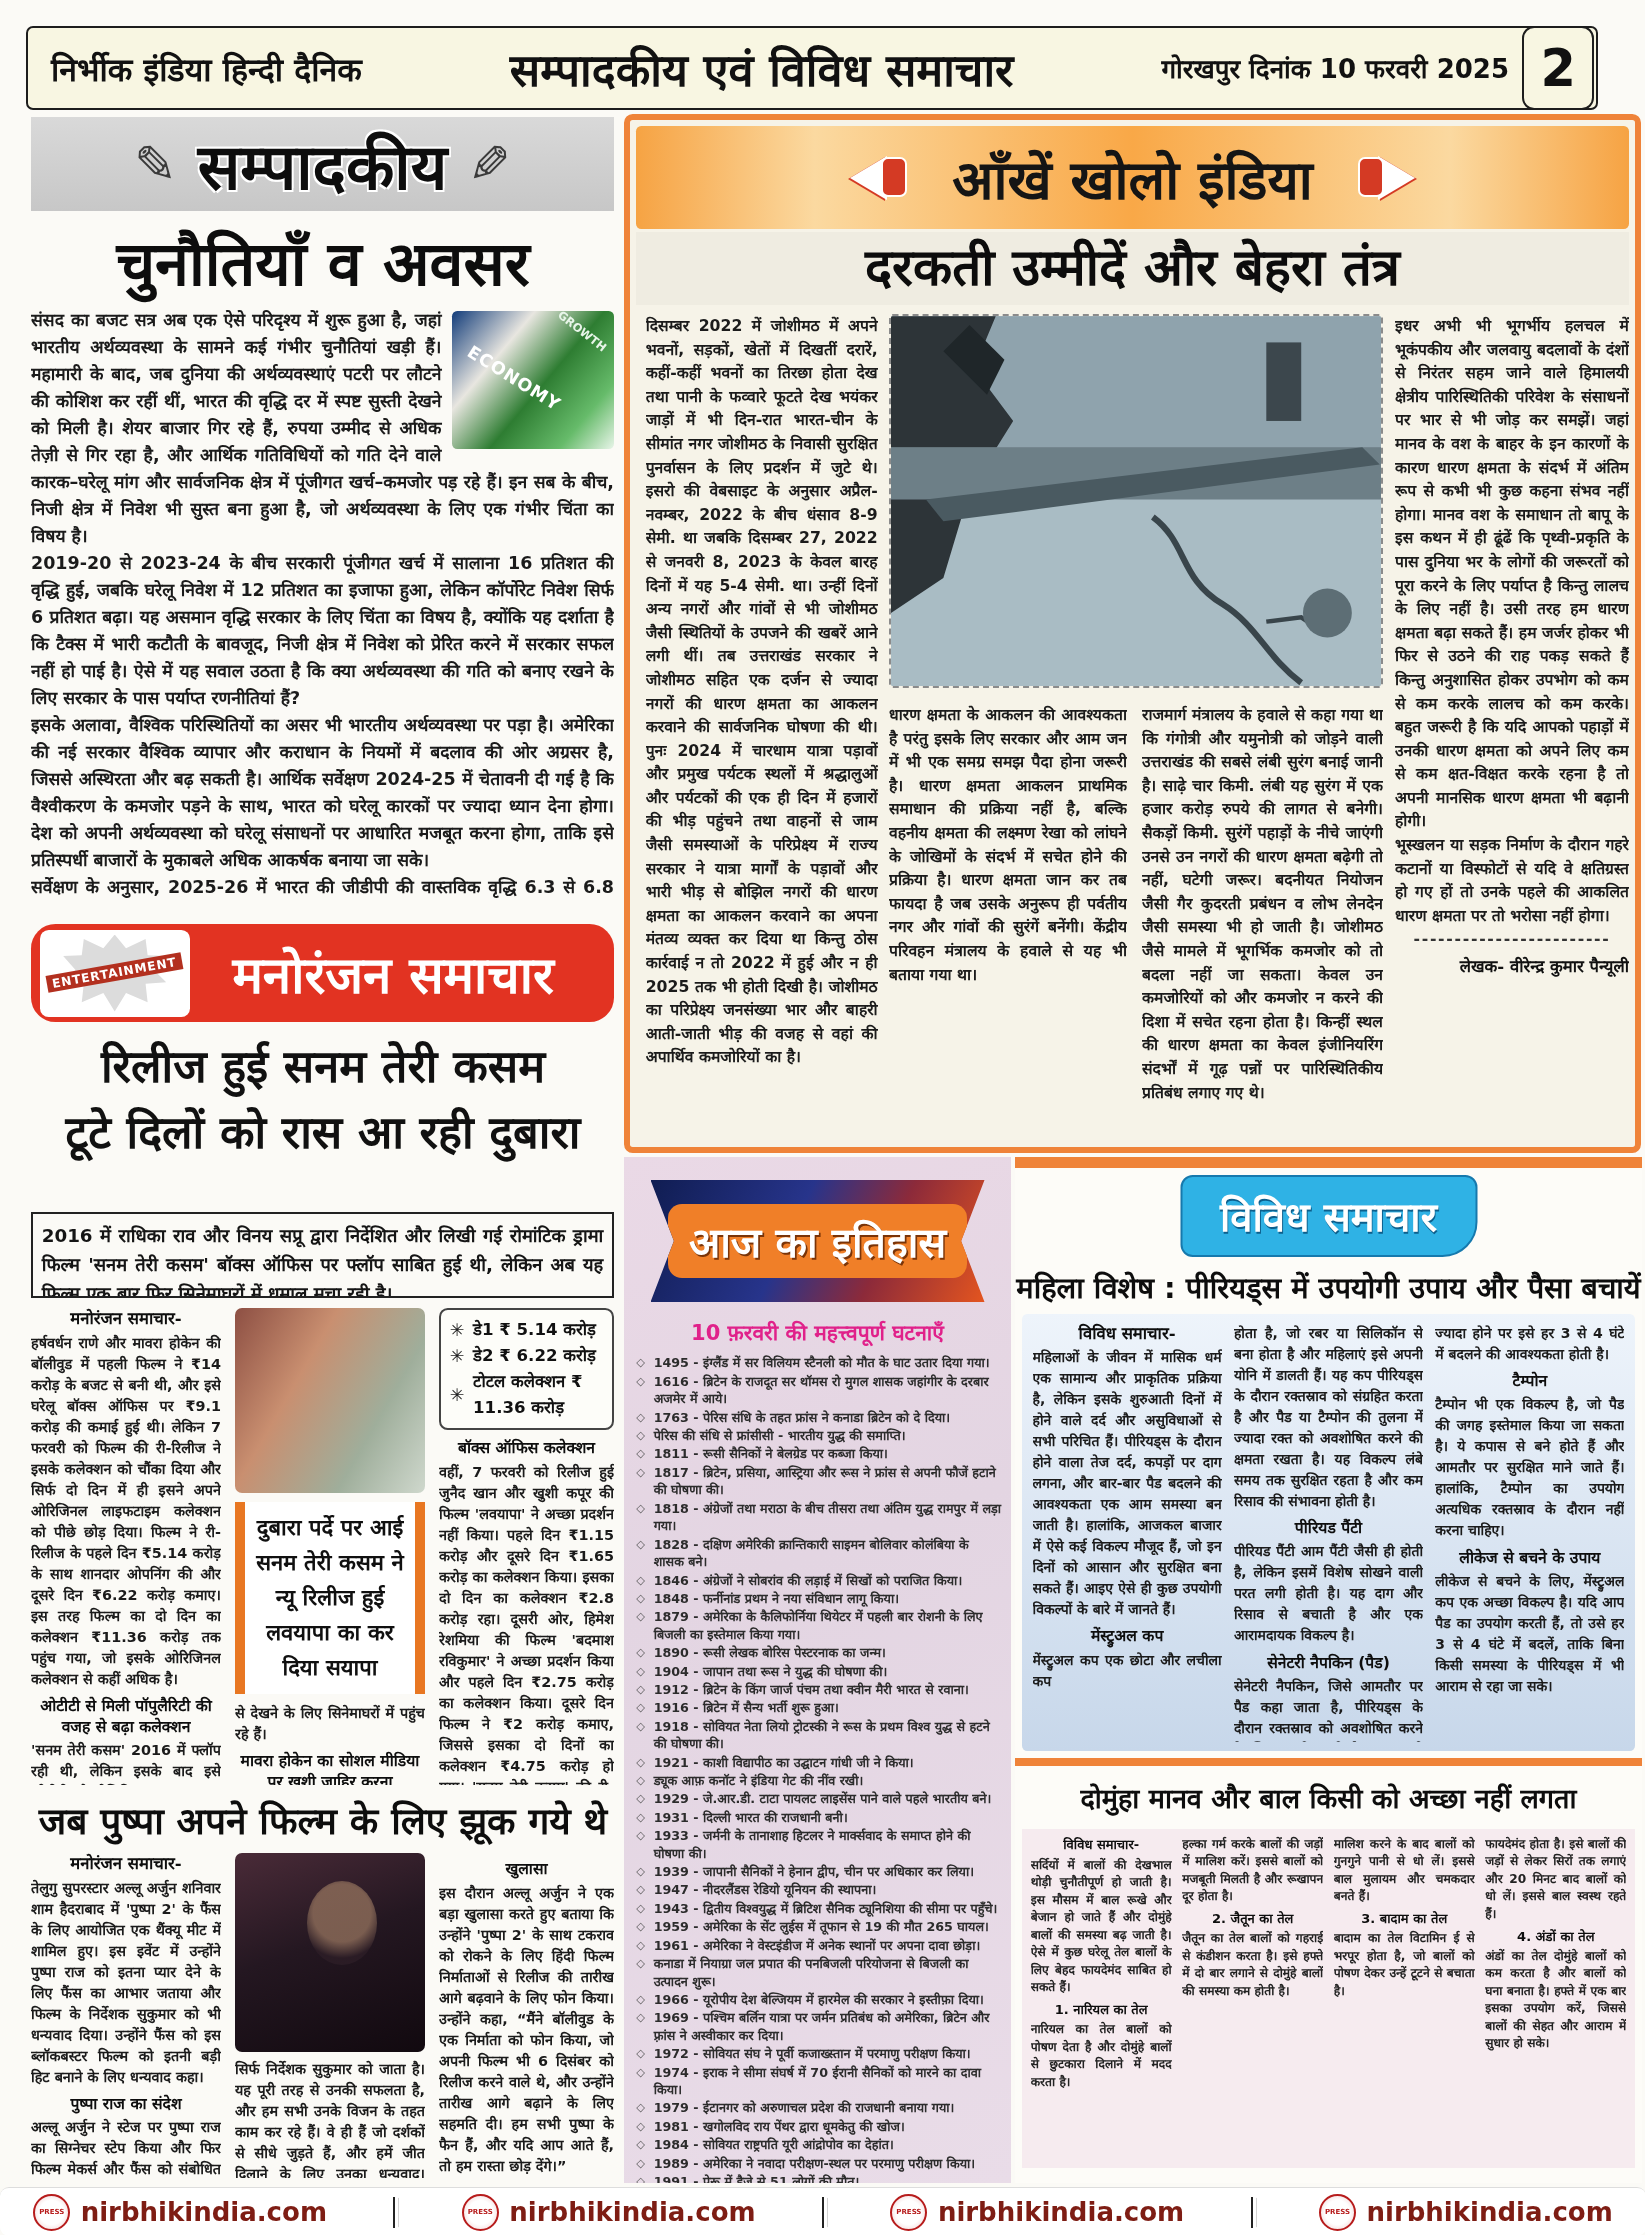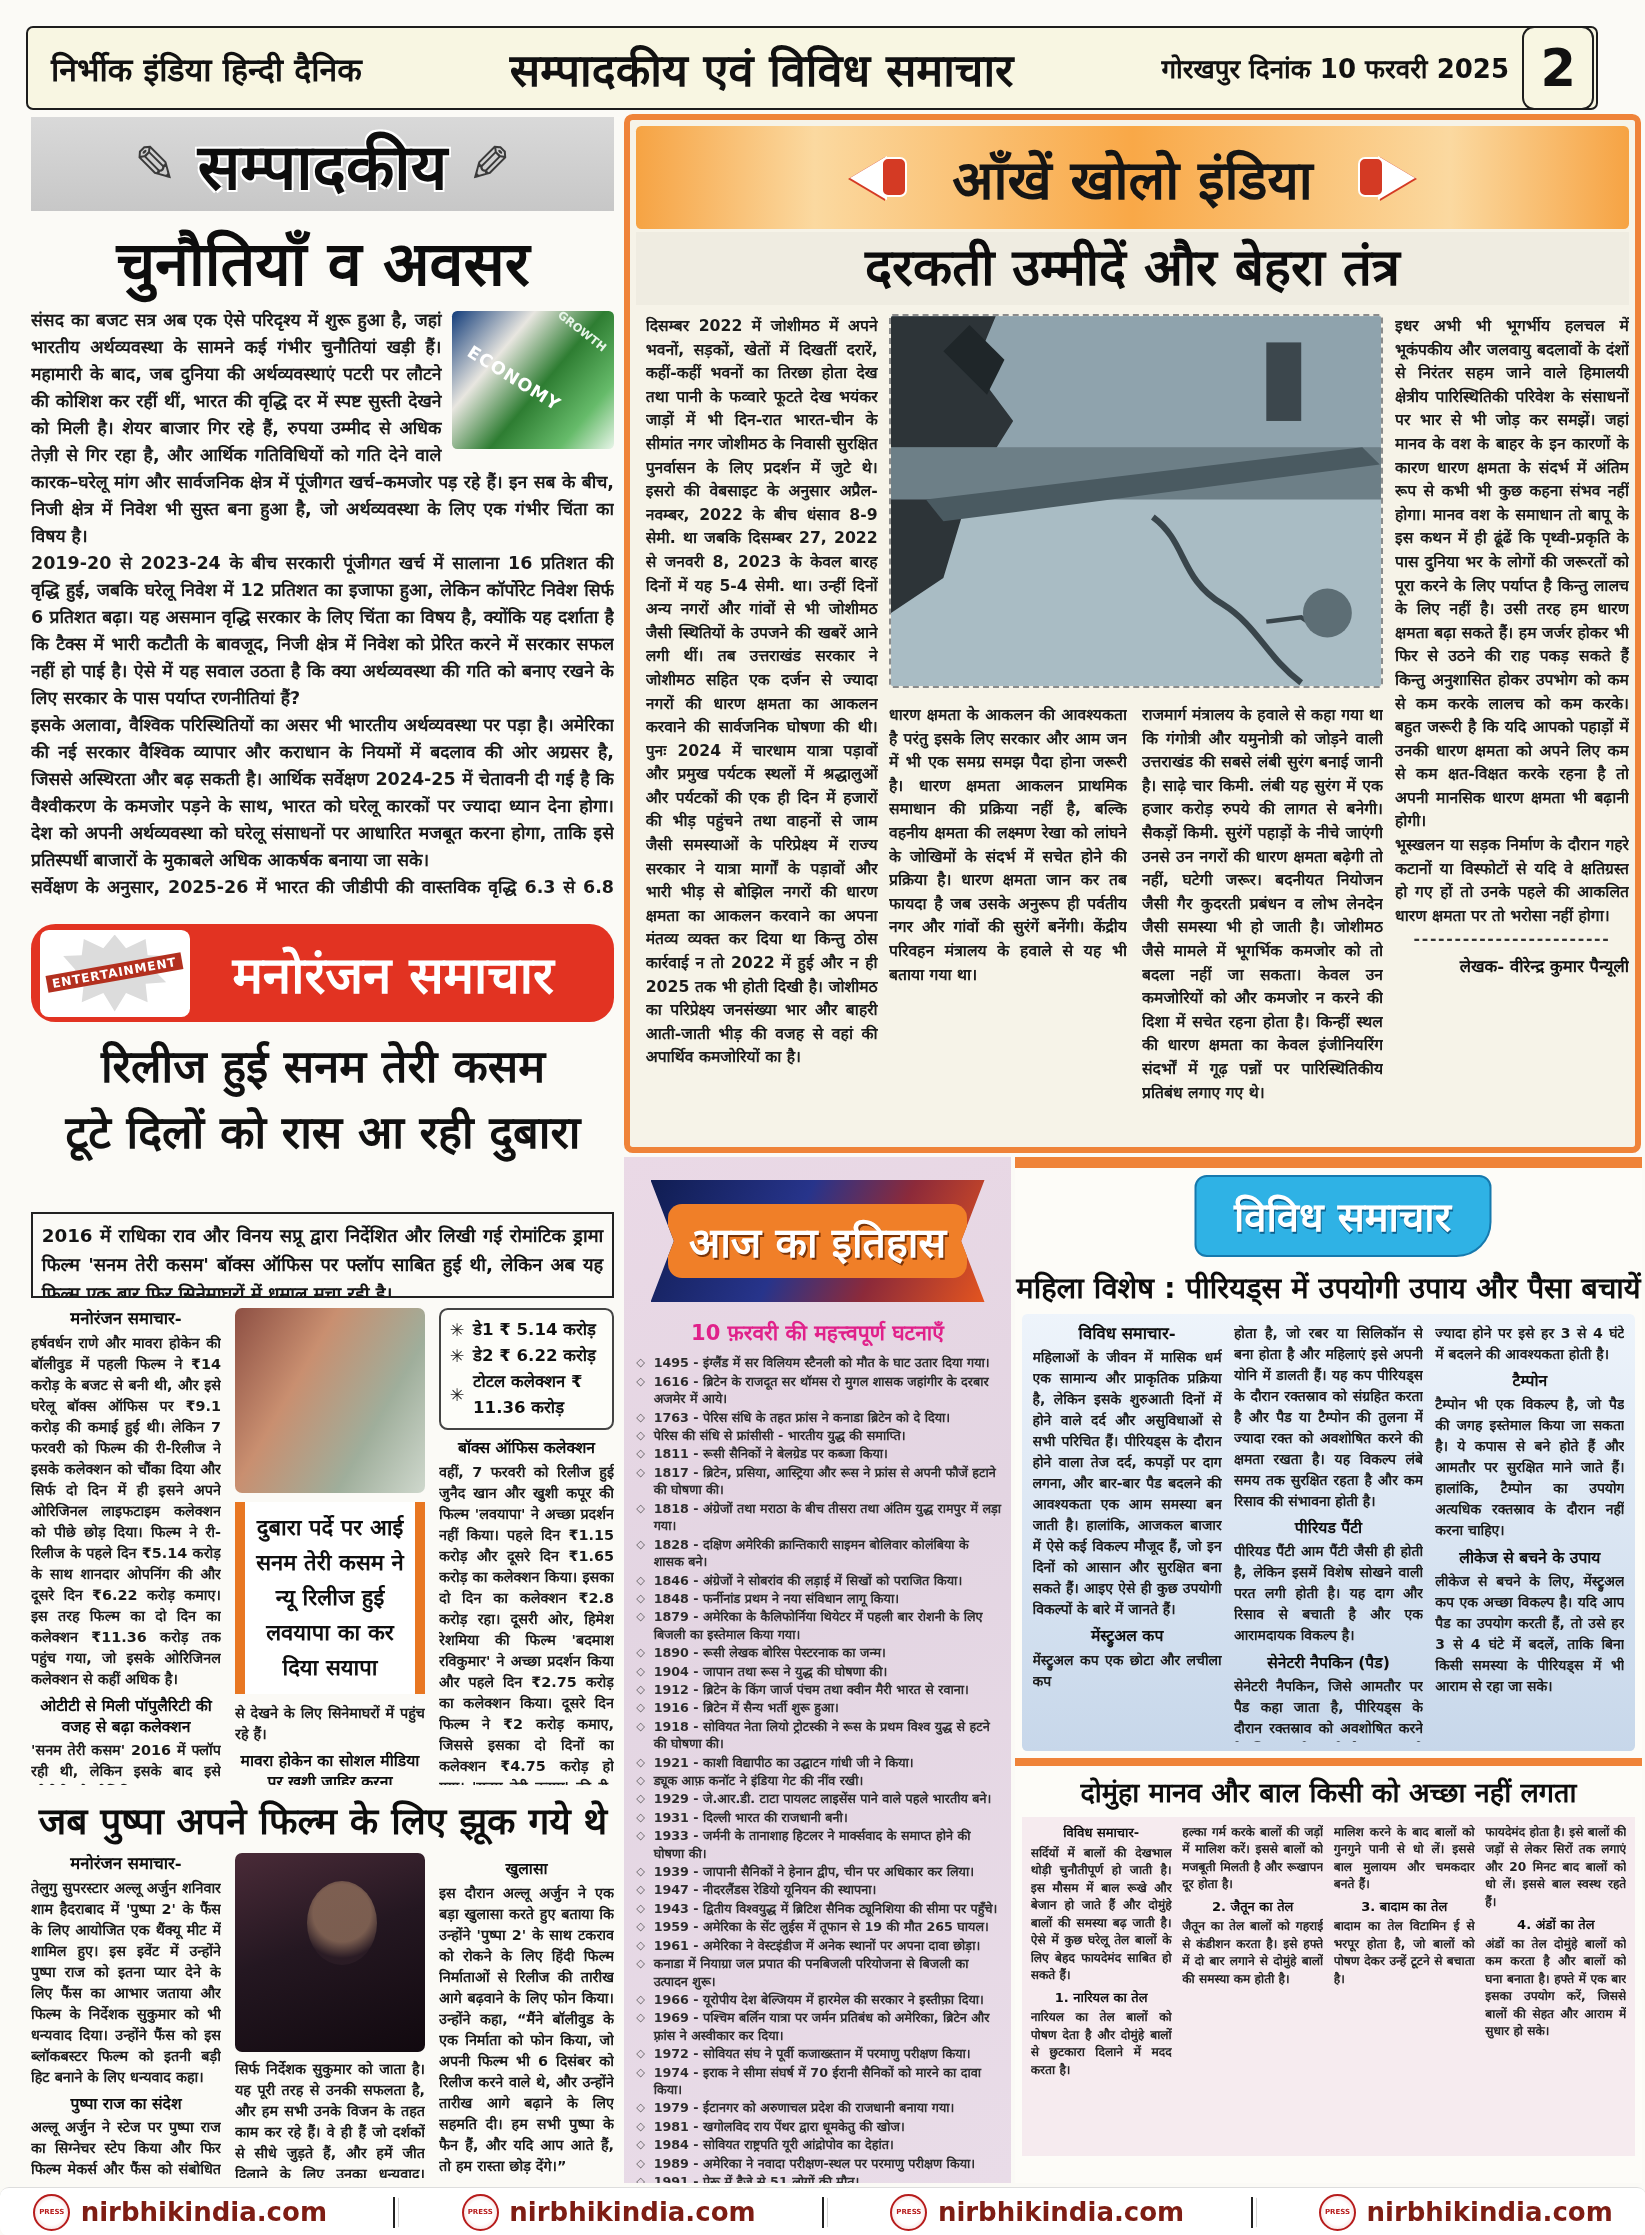--- a/index.html
+++ b/index.html
@@ -106,32 +106,32 @@
   .hist-list { padding:0 8.7px 0 12.2px; }
   .ev { display:flex; gap:8.7px; font-size:12.7px; line-height:17.5px; font-weight:700; color:#2c2c2c; margin-bottom:0.9px;}
   .dia { color:#555; font-size:11.4px; line-height:17.5px;}
   .evt { text-align:left; }
 
   
   .vividh { position:absolute; left:1015px; top:1157px; width:627px; height:1026px; background:#fdfcf8; overflow:hidden;}
   .viv-strip { position:absolute; left:0; top:0; width:100%; height:11.4px; background:#ef8339;}
   .viv-badge { position:absolute; left:50%; top:17.5px; transform:translateX(-50%);
     width:297px; height:82px; background:#2fb2e5; border:2.6px solid #1679ad;
-    border-radius:12.2px 12.2px 35px 12.2px; display:flex; align-items:center; justify-content:center;margin-left:14px;}
+    border-radius:12.2px 12.2px 35px 12.2px; display:flex; align-items:center; justify-content:center;}
   .viv-badge span { font-size:40px; font-weight:900; color:#fff; text-shadow:0.9px 1.7px 0 #0d5f8c; white-space:nowrap;}
   .mahila-headline { position:absolute; left:0; top:110px; width:100%; text-align:center;
     font-size:29px; font-weight:900; color:#0d0d0d; white-space:nowrap; overflow:hidden;}
   .mahila-grid { position:absolute; left:7px; top:157px; width:613px; height:437px;
     background:linear-gradient(180deg,#eef4fb,#c7d7ea); border-radius:5.2px;
     display:grid; grid-template-columns:1fr 1fr 1fr; column-gap:12.2px; padding:8.7px 10.5px; overflow:hidden;}
   .mcell { overflow:hidden; font-size:14px; line-height:21px;}
   .mcell p { text-align:justify; font-weight:700; color:#1b1b1b;}
   .domuha { position:absolute; left:0; top:601px; width:100%; }
   .domuha-rule { height:7.9px; background:#ef8339; }
-  .domuha-headline { text-align:center; font-size:27px; font-weight:900; color:#0d0d0d; margin:7px 0; white-space:nowrap; overflow:hidden;}
+  .domuha-headline { text-align:center; font-size:27px; font-weight:900; color:#0d0d0d; margin:13px 0; white-space:nowrap; overflow:hidden;}
   .domuha-grid { margin:0 7px; height:339px; background:#f6ebef;
     display:grid; grid-template-columns:1fr 1fr 1fr 1fr; column-gap:10.5px; padding:7px 8.7px; overflow:hidden;}
   .dcell { overflow:hidden; font-size:12.2px; line-height:17.5px;}
   .dcell p { text-align:justify; font-weight:700; color:#222;}
   .dcell .subhead { font-size:13px; margin:4.4px 0 2.6px;}
 
   
   .footer { position:absolute; left:0; top:2187px; width:1646px; height:49px; background:#fff;
     display:flex; align-items:center; justify-content:space-around; border-top:1.7px solid #ddd;border-radius:9px;}
   .foot-item { display:flex; align-items:center; gap:10.5px; }

